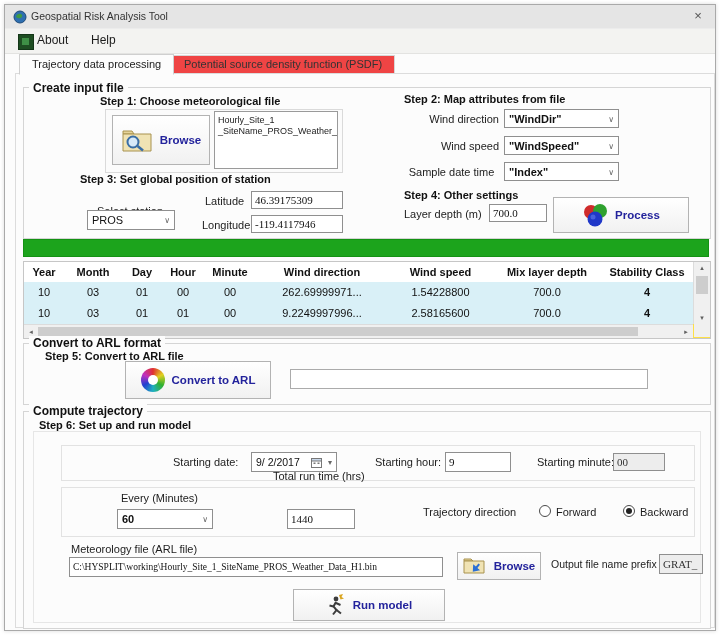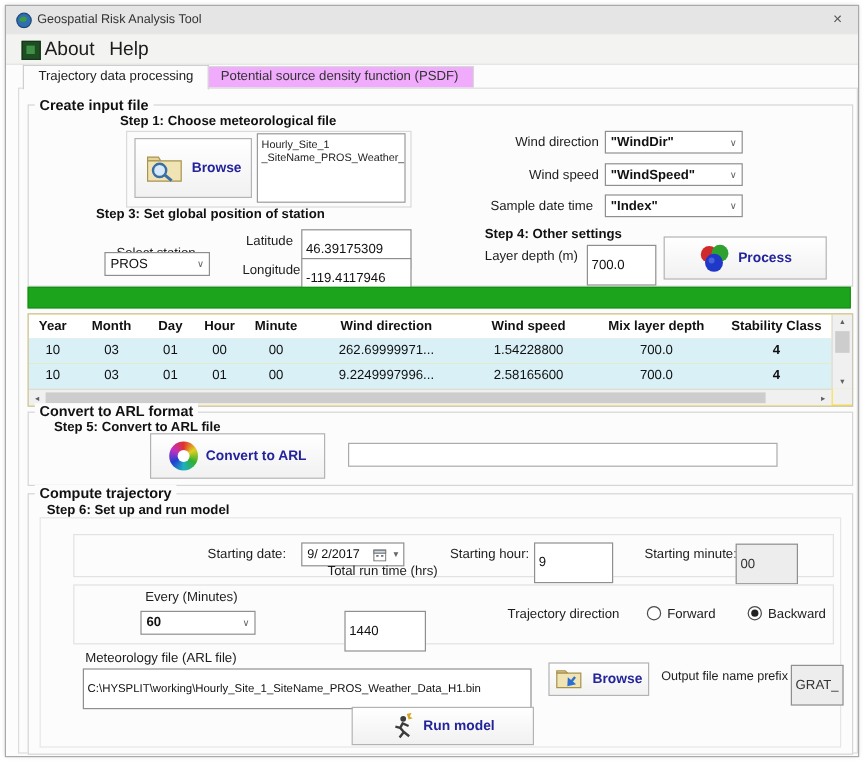--- a/index.html
+++ b/index.html
@@ -8,36 +8,36 @@
     border:1px solid #a9a9a9;box-shadow:0 0 4px rgba(0,0,0,.15);}
   .abs{position:absolute;}
   .lbl{font-size:11px;color:#1c1c1c;white-space:nowrap;}
   .b{font-weight:bold;}
   
   .titlebar{position:absolute;left:0;top:0;width:100%;height:23px;background:#e5e5e5;border-bottom:1px solid #ececec;}
   .title{position:absolute;left:26px;top:5px;font-size:10.5px;color:#333;}
   .closebtn{position:absolute;right:6px;top:2px;width:22px;height:18px;text-align:center;color:#555;font-size:13px;line-height:18px;cursor:default;}
   
   .menubar{position:absolute;left:0;top:24px;width:100%;height:24px;background:#f3f3f1;border-bottom:1px solid #e3e3e1;}
-  .menuitem{position:absolute;top:4px;font-size:16px;color:#1c1c1c;}
+  .menuitem{position:absolute;top:4px;font-size:12px;color:#1c1c1c;}
   .abouticon{position:absolute;left:13px;top:5px;width:14px;height:14px;background:#1e4d22;border:1px solid #143618;}
   .abouticon i{position:absolute;left:3px;top:3px;width:7px;height:7px;background:#3f8f46;display:block;}
   
   .tabstrip{position:absolute;left:0;top:48px;width:100%;height:21px;}
   .tab{position:absolute;top:1px;height:19px;font-size:11px;color:#222;padding:0 12px;line-height:19px;white-space:nowrap;}
   .tab.active{background:#fcfcfc;border:1px solid #cfcfcf;border-bottom:1px solid #fcfcfc;z-index:2;}
-  .tab.inactive{background:#f0abfc;border:1px solid #d7d7d7;top:2px;height:17px;line-height:17px;color:#333;}
+  .tab.inactive{background:#ef4444;border:1px solid #d7d7d7;top:2px;height:17px;line-height:17px;color:#333;}
   .page{position:absolute;left:10px;top:68px;width:698px;height:553px;border:1px solid #dcdcdc;background:#fcfcfc;}
   
   .grp{position:absolute;border:1px solid #d5d5d5;background:#fcfcfc;}
   .legend{position:absolute;font-size:12px;font-weight:bold;color:#111;background:#fcfcfc;padding:0 4px;white-space:nowrap;}
   .steptitle{position:absolute;font-size:11px;font-weight:bold;color:#111;white-space:nowrap;}
   
-  .input{position:absolute;border:1px solid #8f8f8f;background:#fff;font-family:Liberation Sans, sans-serif;
-    font-size:11px;color:#111;padding:16px 3px;box-sizing:border-box;}
+  .input{position:absolute;border:1px solid #8f8f8f;background:#fff;font-family:Liberation Serif, serif;
+    font-size:11px;color:#111;padding:0 3px;box-sizing:border-box;}
   .input.dis{background:#ededed;color:#333;}
   .combo{position:absolute;border:1px solid #8f8f8f;background:#fff;box-sizing:border-box;}
   .combo .val{position:absolute;left:4px;top:50%;transform:translateY(-50%);font-size:11px;color:#111;white-space:nowrap;}
   .caret{position:absolute;right:4px;top:50%;transform:translateY(-50%);font-size:8px;color:#666;}
   .btn{position:absolute;border:1px solid #b3b3b3;background:linear-gradient(#ffffff,#f1f1f1);
     display:flex;align-items:center;justify-content:center;gap:7px;box-sizing:border-box;cursor:default;}
   .btn .btxt{font-size:11.5px;font-weight:bold;color:var(--accent);white-space:nowrap;}
   .radio{position:absolute;width:12px;height:12px;border:1px solid #4a4a4a;border-radius:50%;background:#fff;box-sizing:border-box;}
   .radio.sel::after{content:"";position:absolute;left:2px;top:2px;width:6px;height:6px;border-radius:50%;background:#222;}
   
@@ -107,20 +107,21 @@
       <circle cx="12" cy="15" r="5.5" fill="#d8eaf9" stroke="#3a6ea5" stroke-width="2"></circle>
       <line x1="16.5" y1="19" x2="22" y2="23.5" stroke="#3a6ea5" stroke-width="2.5"></line>
     </svg>
     <span class="btxt">Browse</span>
   </div>
   <div class="filebox" style="left:209px;top:106px;width:124px;height:58px">
     <div>Hourly_Site_1</div>
     <div>_SiteName_PROS_Weather_Data.csv</div>
   </div>
 
+  <span class="steptitle" style="left:399px;top:88px">Step 2: Map attributes from file</span>
   <span class="lbl abs" style="left:399px;top:108px;width:95px;text-align:right">Wind direction</span>
   <div class="combo" style="left:499px;top:104px;width:115px;height:19px">
     <span class="val b">"WindDir"</span>
     <span class="caret">∨</span>
   </div>
   <span class="lbl abs" style="left:399px;top:135px;width:95px;text-align:right">Wind speed</span>
   <div class="combo" style="left:499px;top:131px;width:115px;height:19px">
     <span class="val b">"WindSpeed"</span>
     <span class="caret">∨</span>
   </div>
@@ -220,21 +221,21 @@
   </div>
   <span class="lbl abs" style="left:268px;top:465px">Total run time (hrs)</span>
   <input class="input" style="left: 282px; top: 504px; width: 68px; height: 20px;" value="1440">
   <span class="lbl abs" style="left:418px;top:501px">Trajectory direction</span>
   <span class="radio" style="left:534px;top:500px"></span>
   <span class="lbl abs" style="left:551px;top:501px">Forward</span>
   <span class="radio sel" style="left:618px;top:500px"></span>
   <span class="lbl abs" style="left:635px;top:501px">Backward</span>
 
   <span class="lbl abs" style="left:66px;top:538px">Meteorology file (ARL file)</span>
-  <input class="input" style="left: 64px; top: 552px; width: 374px; height: 32px; font-size: 9.5px;" value="C:\HYSPLIT\working\Hourly_Site_1_SiteName_PROS_Weather_Data_H1.bin">
+  <input class="input" style="left: 64px; top: 552px; width: 374px; height: 20px; font-size: 9.5px;" value="C:\HYSPLIT\working\Hourly_Site_1_SiteName_PROS_Weather_Data_H1.bin">
   <div class="btn" style="left:452px;top:547px;width:84px;height:28px">
     <svg width="24" height="20" viewBox="0 0 24 20">
       <path d="M1 5 L1 3 L8 3 L10 5 Z" fill="#e6d49a" stroke="#a8924e"></path>
       <path d="M1 5 L21 5 L21 17 L1 17 Z" fill="#f0e3b4" stroke="#a8924e"></path>
       <path d="M14 7 v4 h3.5 l-4.5 6 -4.5-6 h3.5 v-4 z" fill="#2b6fd4" transform="rotate(40 13 12)"></path>
     </svg>
     <span class="btxt">Browse</span>
   </div>
   <span class="lbl abs" style="left:546px;top:553px;font-size:10.5px">Output file name prefix</span>
   <input class="input dis" style="left: 654px; top: 549px; width: 44px; height: 20px;" value="GRAT_">

